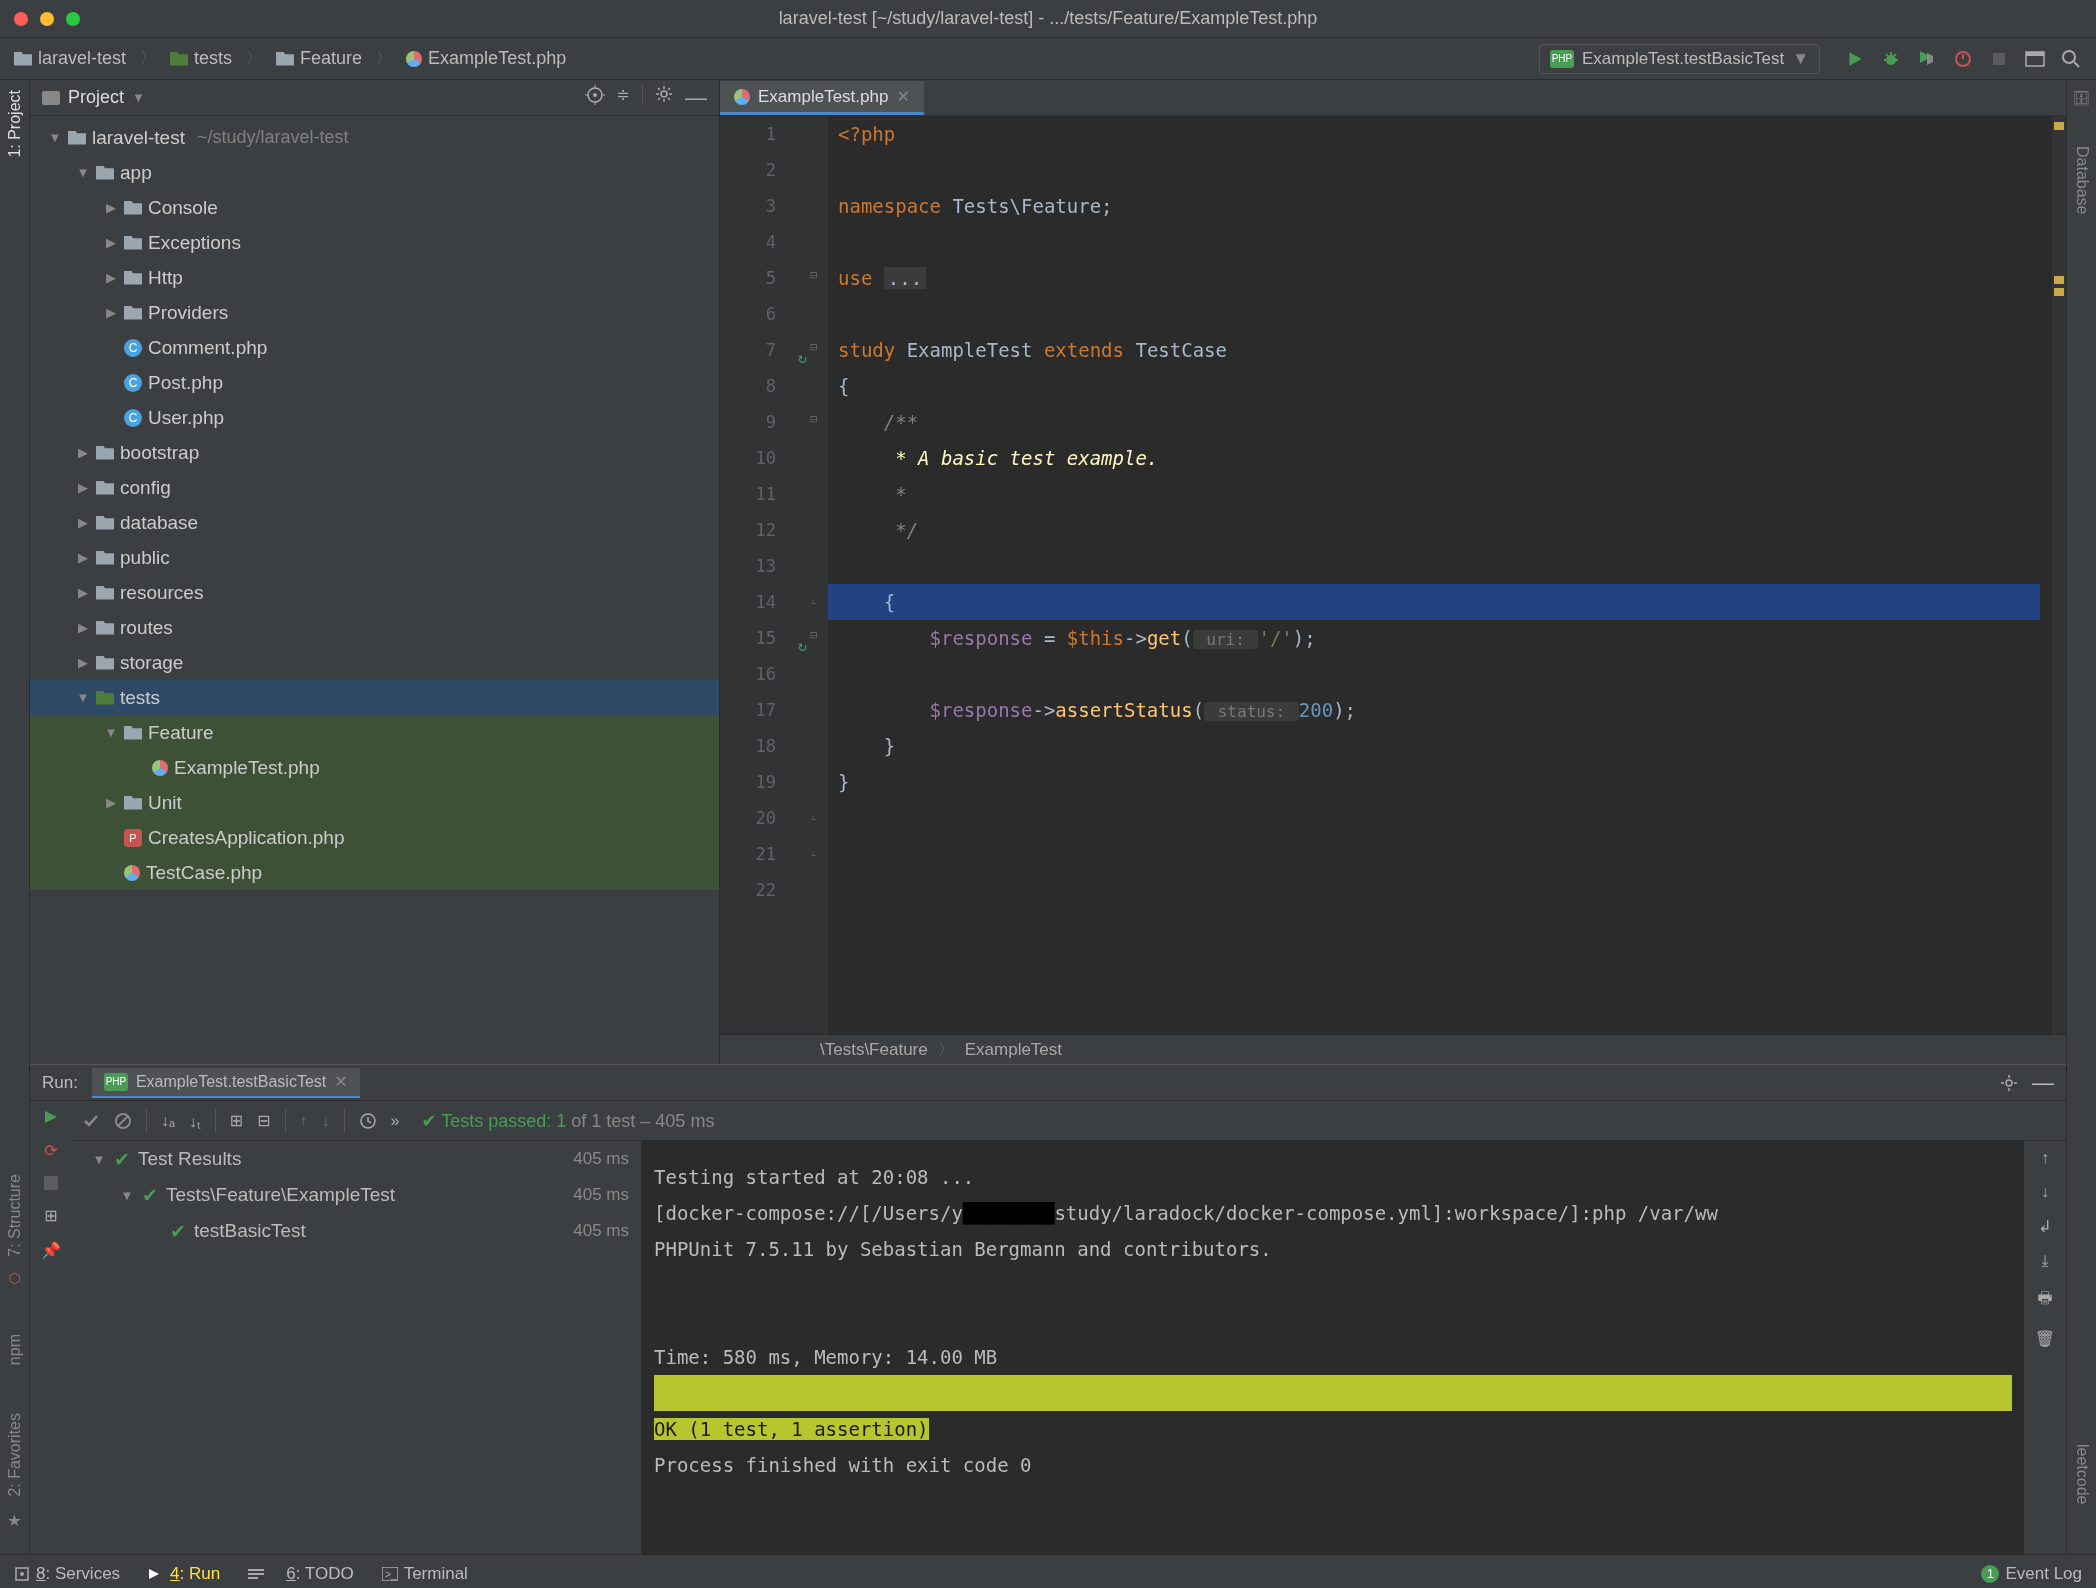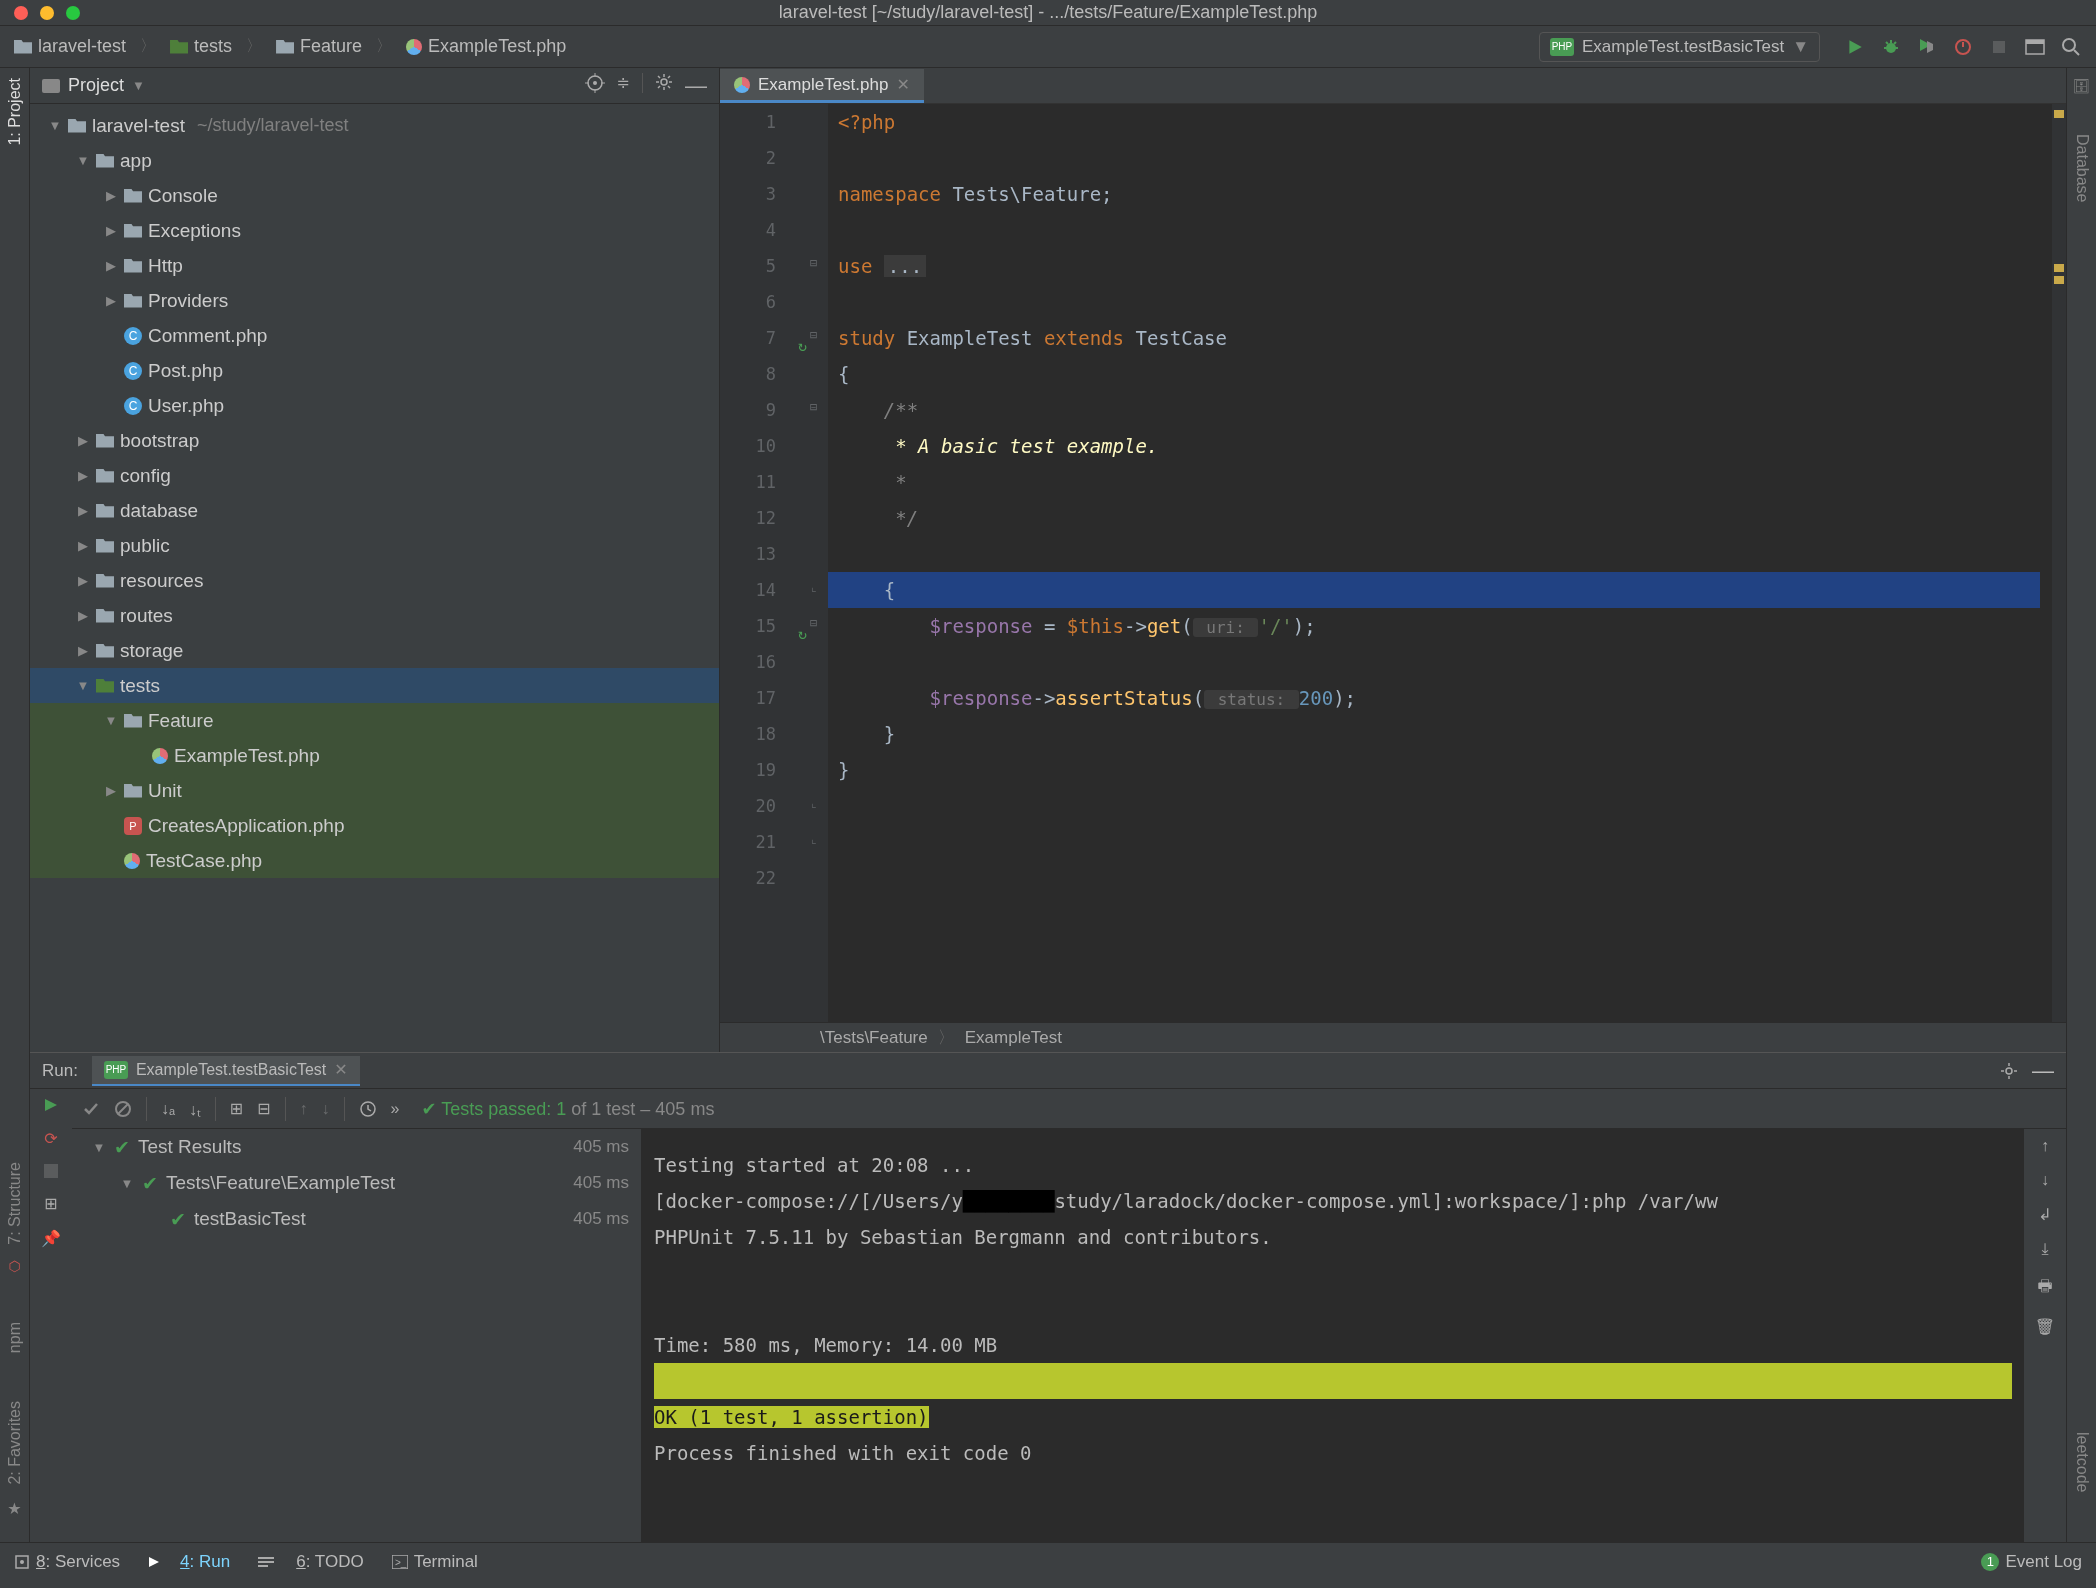--- a/index.html
+++ b/index.html
@@ -1,20 +1,20 @@
 <!DOCTYPE html>
 <html><head>
 <meta charset="utf-8">
 <style>
   * { box-sizing: border-box; margin: 0; padding: 0; }
   html, body { width: 2096px; height: 1588px; font-family: -apple-system, "Segoe UI", sans-serif; background: #3c3f41; color: #bbb; overflow: hidden; }
   .mono { font-family: "Menlo", "Consolas", monospace; }
 
   
-  .titlebar { height: 26px; background: #3c3f41; display: flex; align-items: center; position: relative; border-bottom: 1px solid #2b2b2b; }
+  .titlebar { height: 38px; background: #3c3f41; display: flex; align-items: center; position: relative; border-bottom: 1px solid #2b2b2b; }
   .traffic { display: flex; gap: 12px; padding-left: 14px; }
   .tl-dot { width: 14px; height: 14px; border-radius: 50%; }
   .red { background: #ff5f57; } .yellow { background: #febc2e; } .green { background: #28c840; }
   .title-center { position: absolute; left: 0; right: 0; text-align: center; font-size: 18px; color: #bbb; pointer-events: none; }
 
   
   .navbar { height: 42px; background: #3c3f41; display: flex; align-items: center; padding: 0 14px; gap: 10px; border-bottom: 1px solid #2b2b2b; }
   .crumb { display: flex; align-items: center; gap: 6px; font-size: 18px; color: #bbb; cursor: pointer; }
   .crumb-sep { color: #666; margin: 0 4px; }
   .folder-ico { width: 18px; height: 14px; background: #9aa7b0; clip-path: polygon(0 0, 40% 0, 50% 20%, 100% 20%, 100% 100%, 0 100%); display: inline-block; }
@@ -597,21 +597,21 @@
 </div>
 
 <div class="statusbar">
   <span style="display:flex;align-items:center;gap:6px">
     <svg width="16" height="16">
         <rect x="2" y="2" width="12" height="12" fill="none" stroke="#aaa" stroke-width="1.5"></rect>
         <circle cx="8" cy="8" r="2" fill="#aaa"></circle>
       </svg>
     <span><u>8</u>: Services</span>
   </span>
-  <span style="display:flex;align-items:center;gap:20px;color:#7dd3fc">
+  <span style="display:flex;align-items:center;gap:10px;color:#fde047">
     <svg width="12" height="12">
         <polygon points="1,1 11,6 1,11" fill="#fff"></polygon>
       </svg>
     <span><u>4</u>: Run</span>
   </span>
   <span style="display:flex;align-items:center;gap:22px">
     <svg width="16" height="12">
         <line x1="0" y1="2" x2="16" y2="2" stroke="#aaa" stroke-width="2"></line>
         <line x1="0" y1="6" x2="16" y2="6" stroke="#aaa" stroke-width="2"></line>
         <line x1="0" y1="10" x2="10" y2="10" stroke="#aaa" stroke-width="2"></line>

